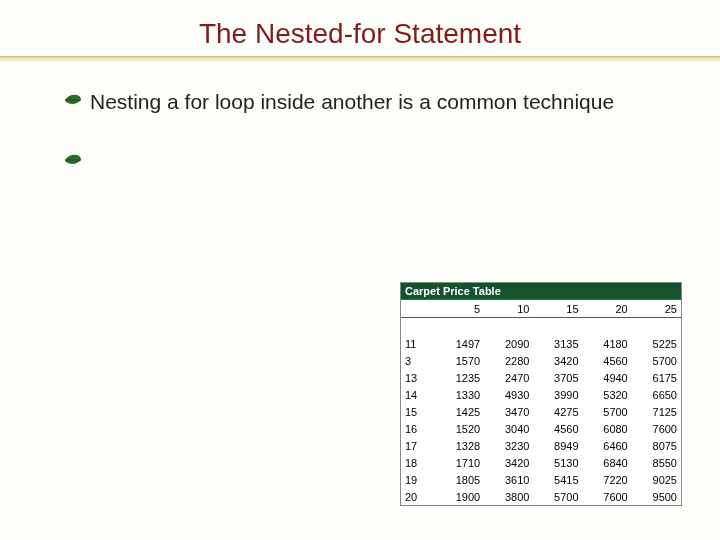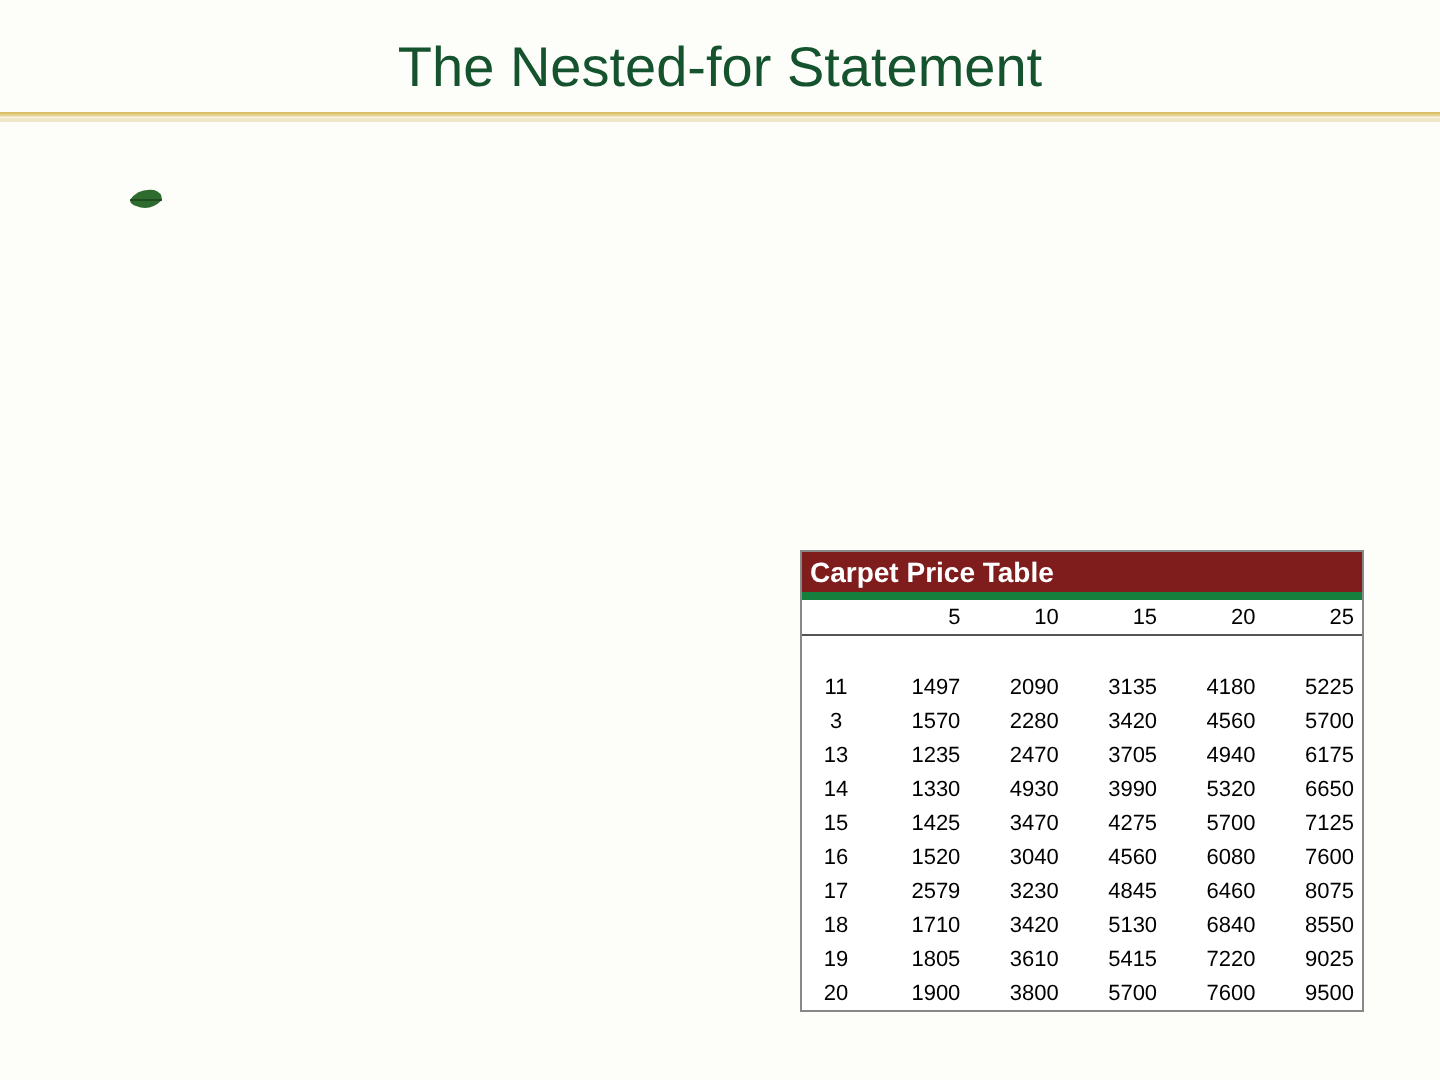--- a/index.html
+++ b/index.html
@@ -14,21 +14,21 @@
   .slide {
     position: relative;
     width: 720px;
     height: 540px;
     box-sizing: border-box;
   }
   .title {
     text-align: center;
     font-family: "Comic Sans MS", "Comic Sans", cursive, sans-serif;
     font-size: 28px;
-    color: #14532d;
+    color: #7f1d1d;
     padding-top: 18px;
     font-weight: normal;
   }
   .title-rule {
     margin: 6px 0 0 0;
     border: none;
     height: 3px;
     background: linear-gradient(to bottom, #d6b85a 0%, #e8d89a 60%, rgba(232,216,154,0) 100%);
     position: relative;
   }
@@ -63,26 +63,26 @@
     right: 38px;
     bottom: 34px;
     width: 280px;
     border: 1px solid #888;
     background: #fff;
     font-family: Arial, sans-serif;
     font-size: 11px;
     color: #000;
   }
   .titlebar {
-    background: #7f1d1d;
+    background: #14532d;
     color: #fff;
     font-weight: bold;
-    font-size: 14px;
+    font-size: 11px;
     padding: 2px 4px;
-    border-bottom: 4px solid #15803d;
+    border-bottom: 1px solid #15803d;
     font-family: Tahoma, Arial, sans-serif;
   }
   table.price {
     border-collapse: collapse;
     width: 100%;
     table-layout: fixed;
   }
   table.price td, table.price th {
     padding: 1px 4px;
     text-align: right;
@@ -90,38 +90,47 @@
     height: 15px;
     font-size: 11px;
   }
   table.price thead th {
     border-bottom: 1px solid #555;
   }
   table.price thead th:first-child {
     width: 26px;
   }
   table.price tbody td:first-child {
-    text-align: center;
+    text-align: left;
     padding-left: 4px;
   }
   .spacer-row td {
     height: 6px;
     padding: 0;
   }
 </style>
 </head>
 <body>
 
 <div class="slide">
 
   <div class="title">The Nested-for Statement</div>
   <div class="title-rule"></div>
 
   <div class="content">
 
+    <div class="bullet">
+      <span class="leaf">
+        <svg viewBox="0 0 18 14">
+            <path d="M1 7 Q5 1 13 2 Q17 3 17 7 Q11 13 4 10 Q1 9 1 7 Z" fill="#2e6b2e"></path>
+            <path d="M1 7 Q9 7 17 7" stroke="#1b451b" stroke-width="0.8" fill="none"></path>
+          </svg>
+      </span>
+      <span>Nesting a for loop inside another is a common technique</span>
+    </div>
 
 
     <div class="bullet">
       <span class="leaf">
         <svg viewBox="0 0 18 14">
             <path d="M1 7 Q5 1 13 2 Q17 3 17 7 Q11 13 4 10 Q1 9 1 7 Z" fill="#2e6b2e"></path>
             <path d="M1 7 Q9 7 17 7" stroke="#1b451b" stroke-width="0.8" fill="none"></path>
           </svg>
       </span>
     </div>
@@ -188,23 +197,23 @@
           <tr>
             <td>16</td>
             <td>1520</td>
             <td>3040</td>
             <td>4560</td>
             <td>6080</td>
             <td>7600</td>
           </tr>
           <tr>
             <td>17</td>
-            <td>2579</td>
+            <td>1328</td>
             <td>3230</td>
-            <td>4845</td>
+            <td>8949</td>
             <td>6460</td>
             <td>8075</td>
           </tr>
           <tr>
             <td>18</td>
             <td>1710</td>
             <td>3420</td>
             <td>5130</td>
             <td>6840</td>
             <td>8550</td>

